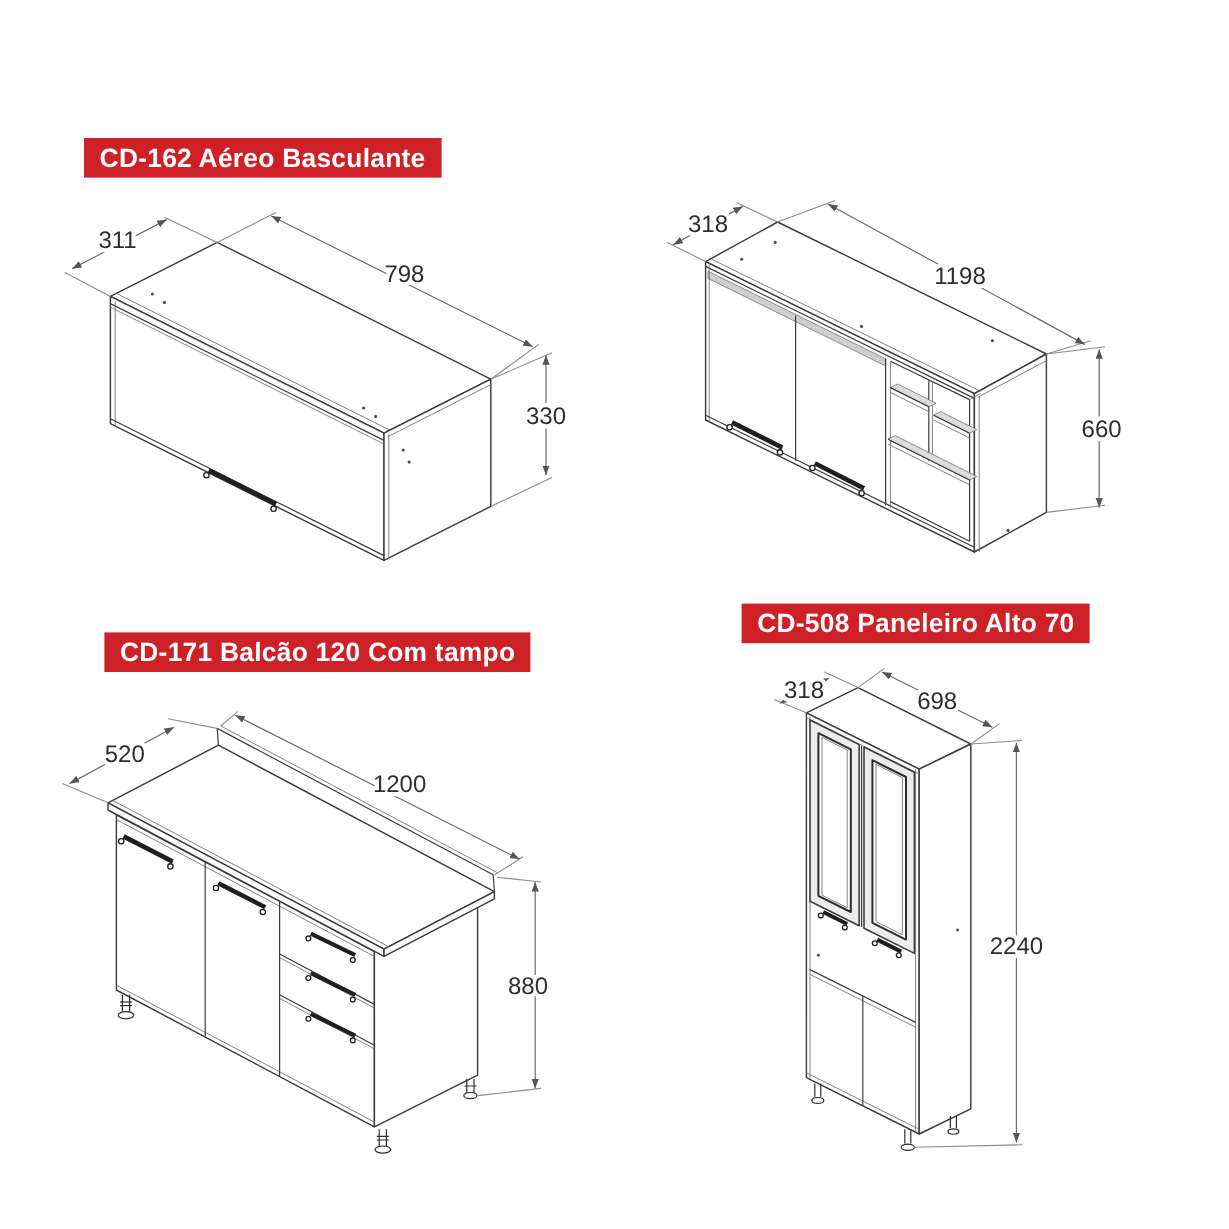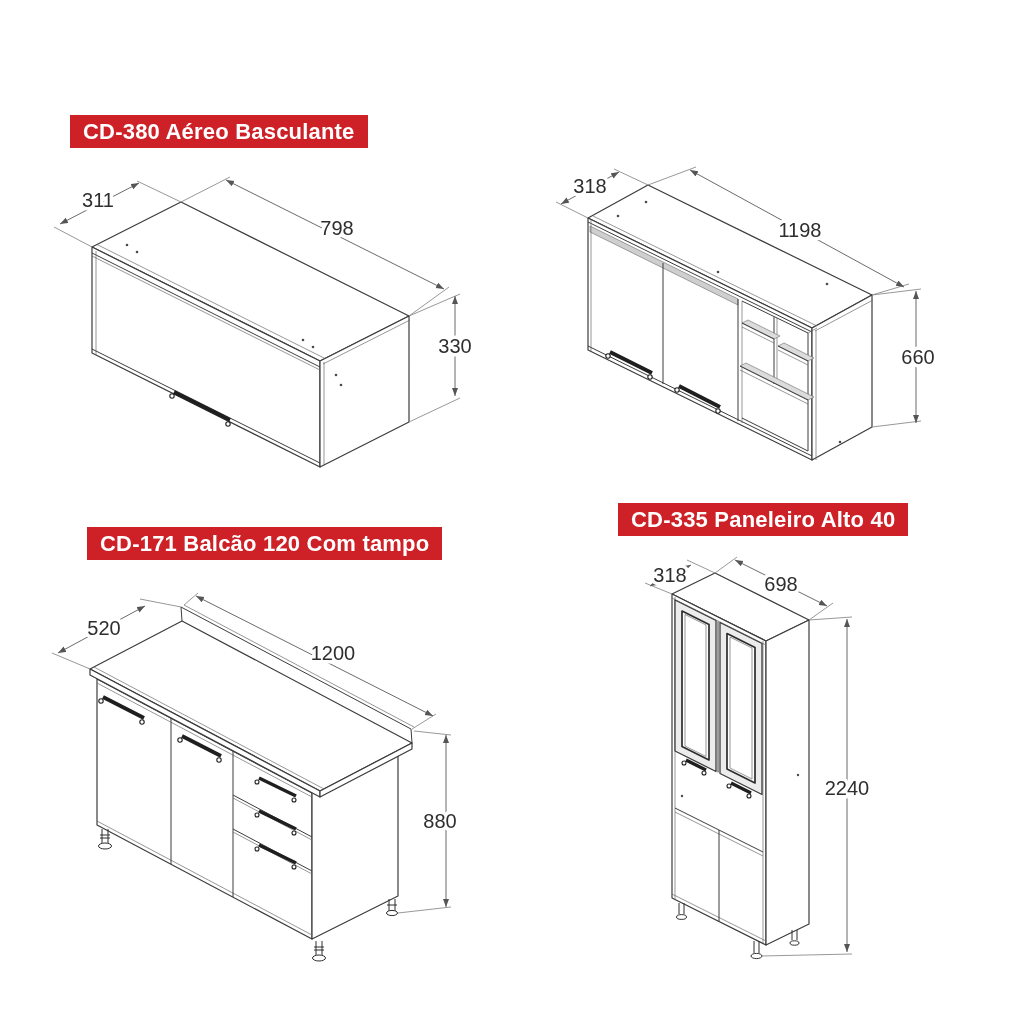--- a/index.html
+++ b/index.html
@@ -42,21 +42,21 @@
   #p4 { left:585px; top:503px; width:400px; height:517px; }
   #p4 .banner { left:33px; top:0; }
   #p4 svg { left:0; top:42px; }
 </style>
 </head>
 <body>
 
 <div class="canvas">
 
   <section class="panel" id="p1">
-    <div class="banner">CD-380 Aéreo Basculante</div>
+    <div class="banner">CD-162 Aéreo Basculante</div>
     <svg width="440" height="330" viewBox="0 0 440 330">
       <defs>
         <marker id="arw" orient="auto-start-reverse" markerWidth="9" markerHeight="7" refX="8" refY="3" markerUnits="userSpaceOnUse">
           <path d="M0,0 L8,3 L0,6 Z" fill="#555"></path>
         </marker>
       </defs>
       <g>
         <polygon class="face" points="52,82 141,37 369,151 280,196"></polygon>
         <polygon class="face" points="52,82 280,196 280,302 52,188"></polygon>
         <polygon class="face" points="280,196 369,151 369,257 280,302"></polygon>
@@ -261,21 +261,21 @@
       <g>
         <line class="ext" x1="374" y1="162" x2="411" y2="166"></line>
         <line class="ext" x1="358" y1="344" x2="411" y2="338"></line>
         <line class="dim" x1="406" y1="166" x2="406" y2="338"></line>
         <text class="dtx" x="400" y="259">880</text>
       </g>
     </svg>
   </section>
 
   <section class="panel" id="p4">
-    <div class="banner">CD-335 Paneleiro Alto 40</div>
+    <div class="banner">CD-508 Paneleiro Alto 70</div>
     <svg width="400" height="475" viewBox="0 0 400 475">
       <g>
         <polygon class="face" points="87,49 130,28 224,75 181,96"></polygon>
         <polygon class="face" points="87,49 181,96 181,400 87,353"></polygon>
         <polygon class="face" points="181,96 224,75 224,379 181,400"></polygon>
         <g>
           <line class="thin" x1="90" y1="52" x2="90" y2="354"></line>
           <line class="thin" x1="178" y1="96" x2="178" y2="398"></line>
           <line class="thin" x1="87" y1="53" x2="181" y2="100"></line>
           <line class="thin" x1="87" y1="349" x2="181" y2="396"></line>

